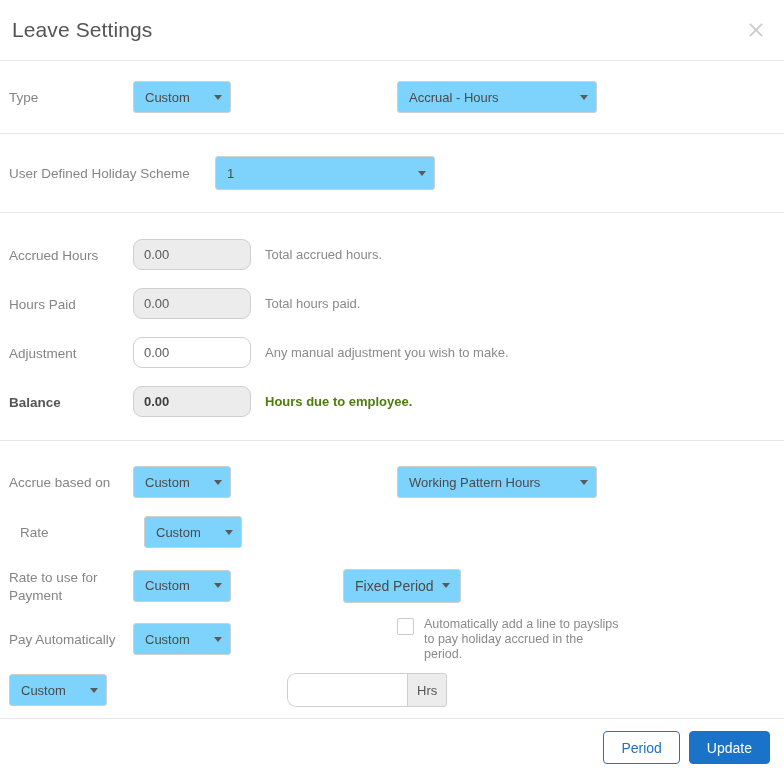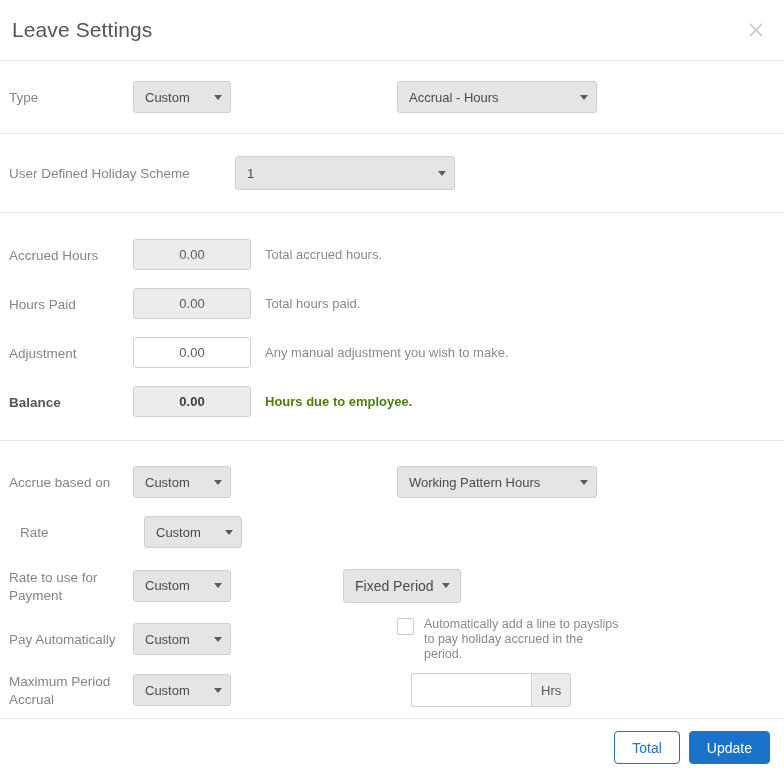--- a/index.html
+++ b/index.html
@@ -95,21 +95,21 @@
     font-weight: bold;
     color: #4d7c0f;
   }
 
   
   .select {
     position: relative;
     display: inline-flex;
     align-items: center;
     box-sizing: border-box;
-    background: #e5e5e5;
+    background: #7dd3fc;
     border: 1px solid #cfcfcf;
     border-radius: 3px;
     height: 32px;
     padding: 0 8px 0 11px;
     font-size: 13px;
     color: #4b4b4b;
     cursor: pointer;
     white-space: nowrap;
   }
   .select .sel-text {
@@ -128,25 +128,25 @@
   .select.w-accrual { width: 200px; }
   .select.w-scheme  { width: 220px; height: 34px; }
   .select.w-wph     { width: 200px; }
   .select.fit       { padding-right: 10px; }
   .select.fit .caret { margin-left: 8px; }
 
   
   .textbox {
     box-sizing: border-box;
     border: 1px solid #cfcfcf;
-    border-radius: 3px;
+    border-radius: 9px;
     height: 31px;
     font-size: 13px;
     color: #5a5a5a;
-    text-align: center;
+    text-align: left;
     padding: 0 10px;
     background: #ffffff;
     font-family: "Liberation Sans", sans-serif;
     outline: none;
   }
   .textbox.readonly {
     background: #ececec;
     color: #5a5a5a;
   }
   .textbox.readonly.strong {
@@ -272,21 +272,21 @@
         <div class="select w-accrual">
           <span class="sel-text">Accrual - Hours</span>
           <span class="caret"></span>
         </div>
       </div>
     </div>
   </div>
   <div class="divider inset"></div>
 
   <div class="section">
-    <div class="row" style="height:78px;gap:20px;">
+    <div class="row" style="height:78px;">
       <div style="flex:0 0 206px;">
         <span class="label">User Defined Holiday Scheme</span>
       </div>
       <div class="col-control">
         <div class="select w-scheme">
           <span class="sel-text">1</span>
           <span class="caret"></span>
         </div>
       </div>
     </div>
@@ -392,40 +392,37 @@
       </div>
       <div class="col-control" style="margin-left:166px;">
         <div class="checkrow">
           <div class="checkbox"></div>
           <span class="check-label" style="max-width:198px;display:inline-block;">Automatically add a line to payslips to pay holiday accrued in the period.</span>
         </div>
       </div>
     </div>
 
     <div class="row" style="height:52px;">
-      <div class="col-left">
-        <span class="label">Maximum Period Accrual</span>
-      </div>
       <div class="col-control">
         <div class="select w-custom">
           <span class="sel-text">Custom</span>
           <span class="caret"></span>
         </div>
       </div>
       <div class="col-control" style="margin-left:180px;">
         <div class="input-group">
           <input class="textbox" style="width: 120px; height: 34px;" type="text" value="">
           <span class="addon" style="height:34px;">Hrs</span>
         </div>
       </div>
     </div>
 
   </div>
 
   <div style="position:absolute;left:0;right:0;bottom:57px;">
     <div class="divider"></div>
   </div>
   <div class="modal-footer">
-    <button class="btn btn-cancel">Total</button>
+    <button class="btn btn-cancel">Period</button>
     <button class="btn btn-primary">Update</button>
   </div>
 
 </div>
 
 </body></html>

